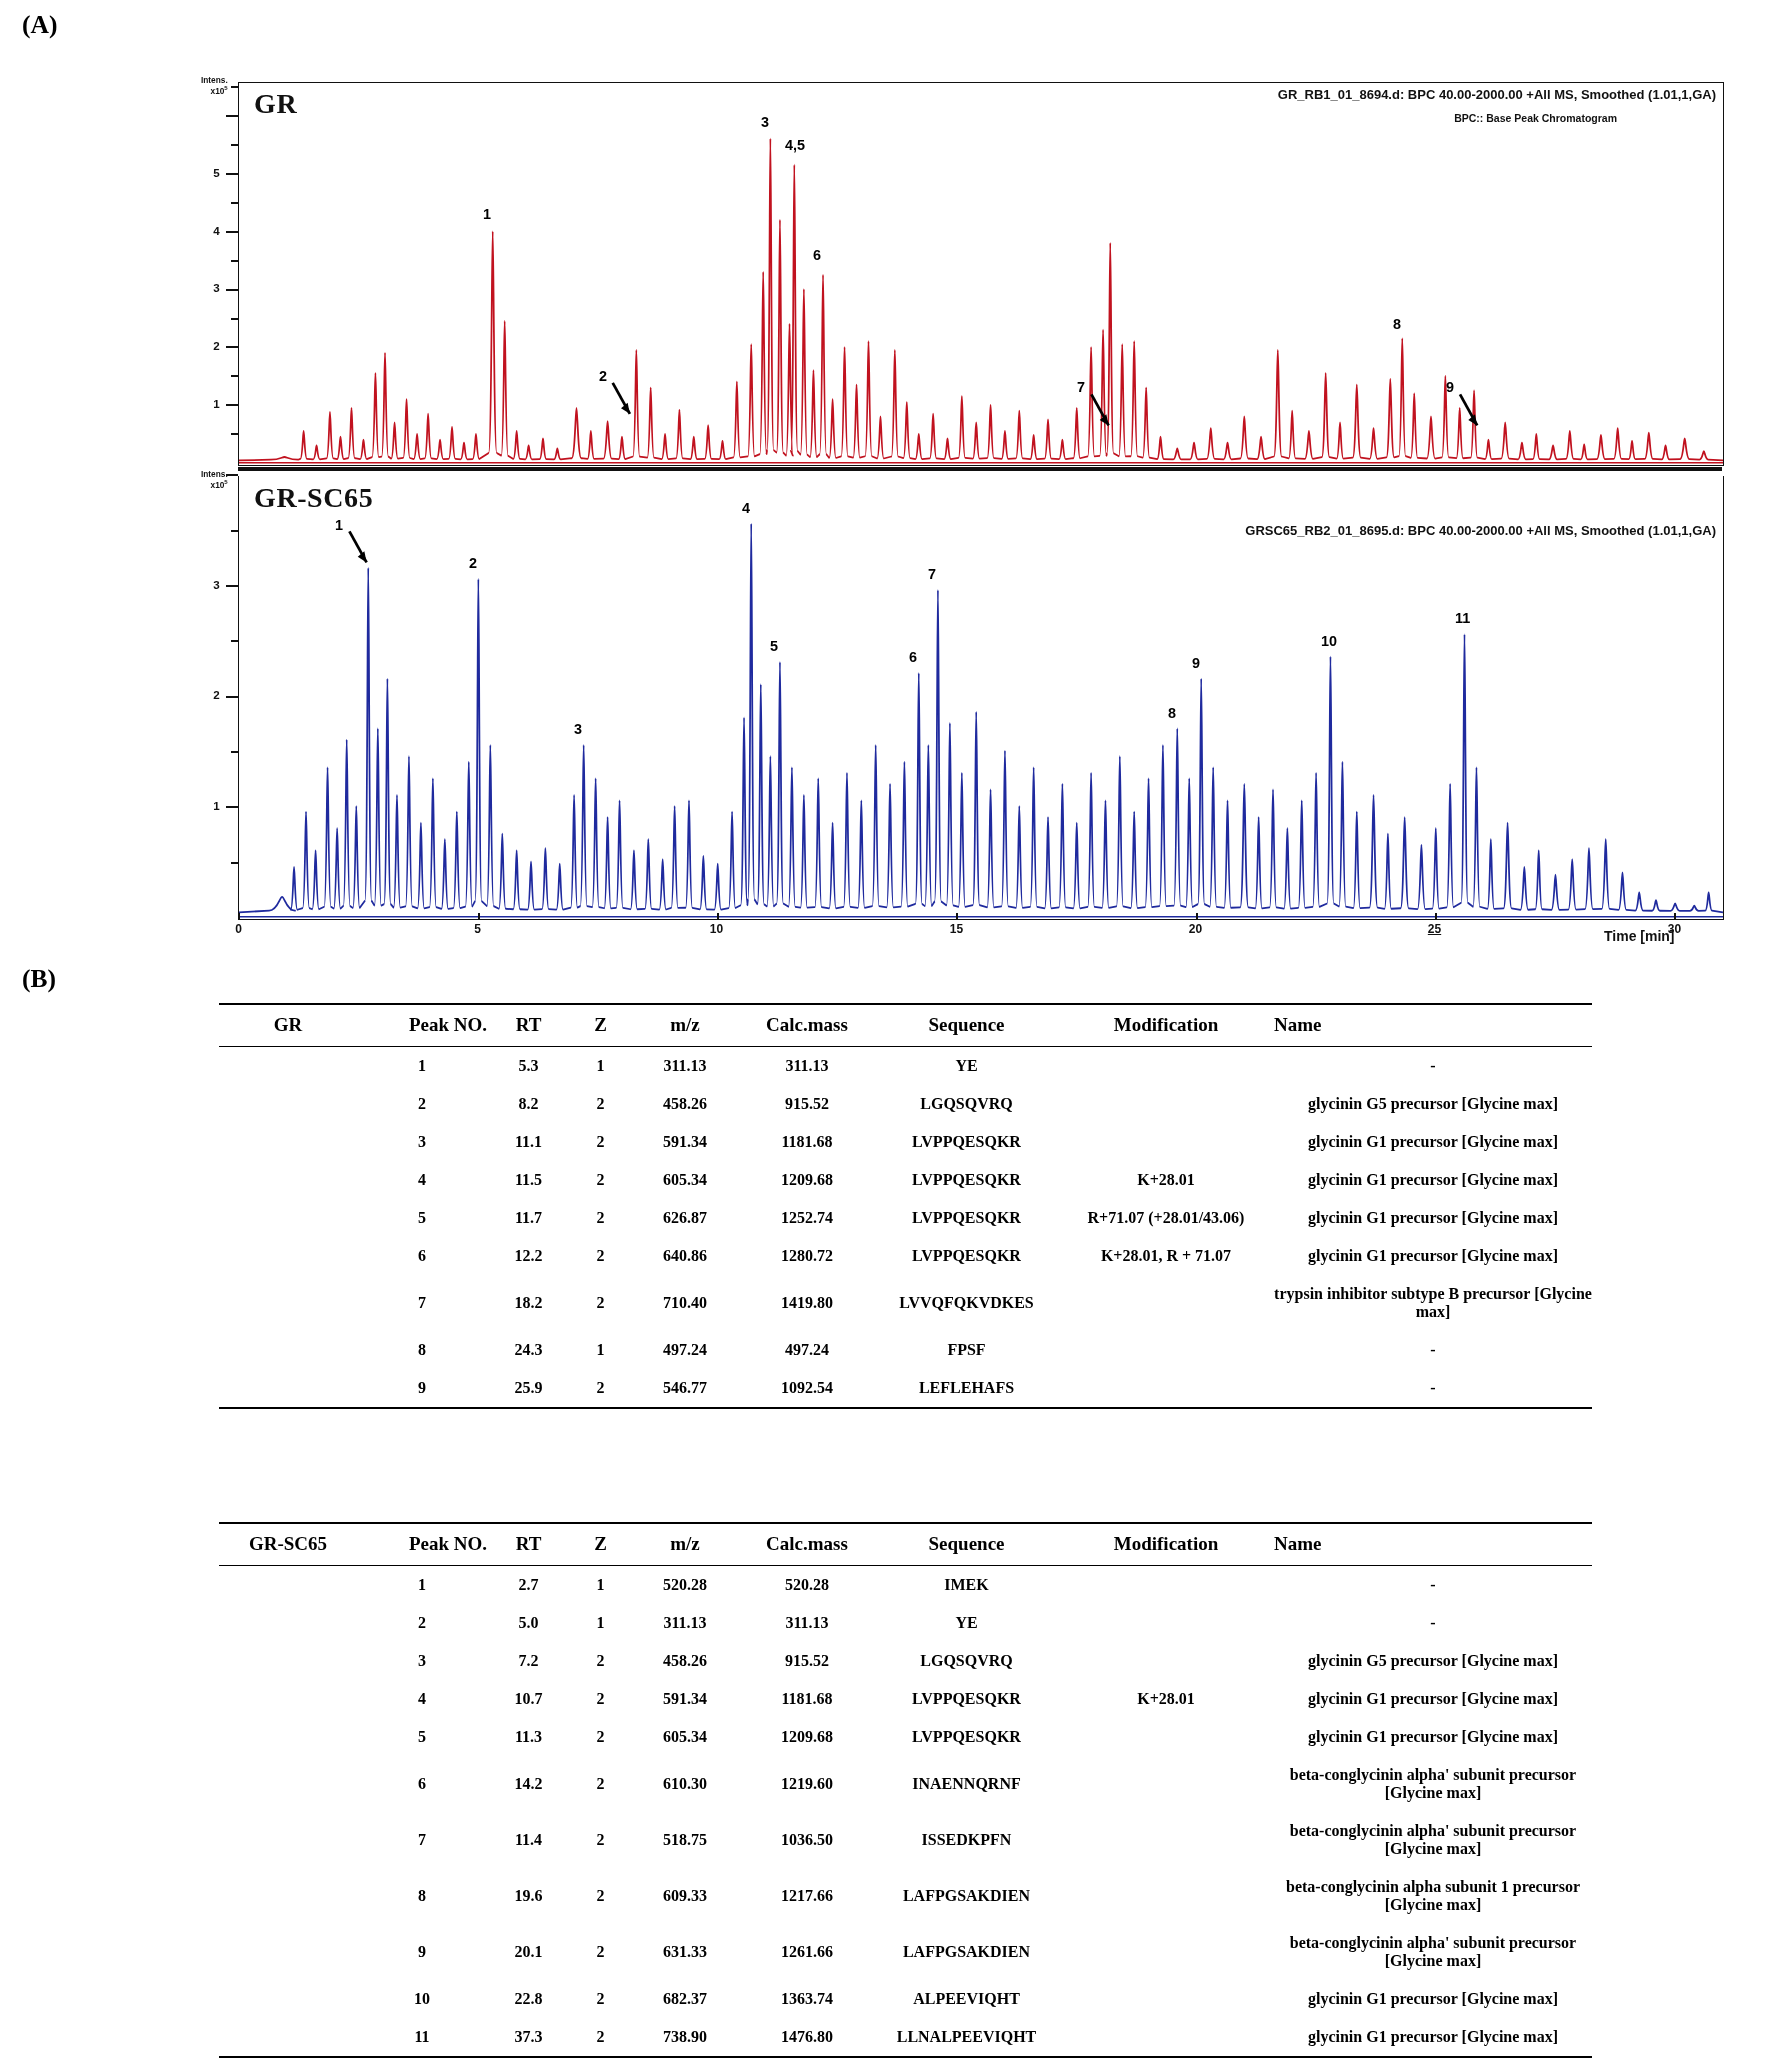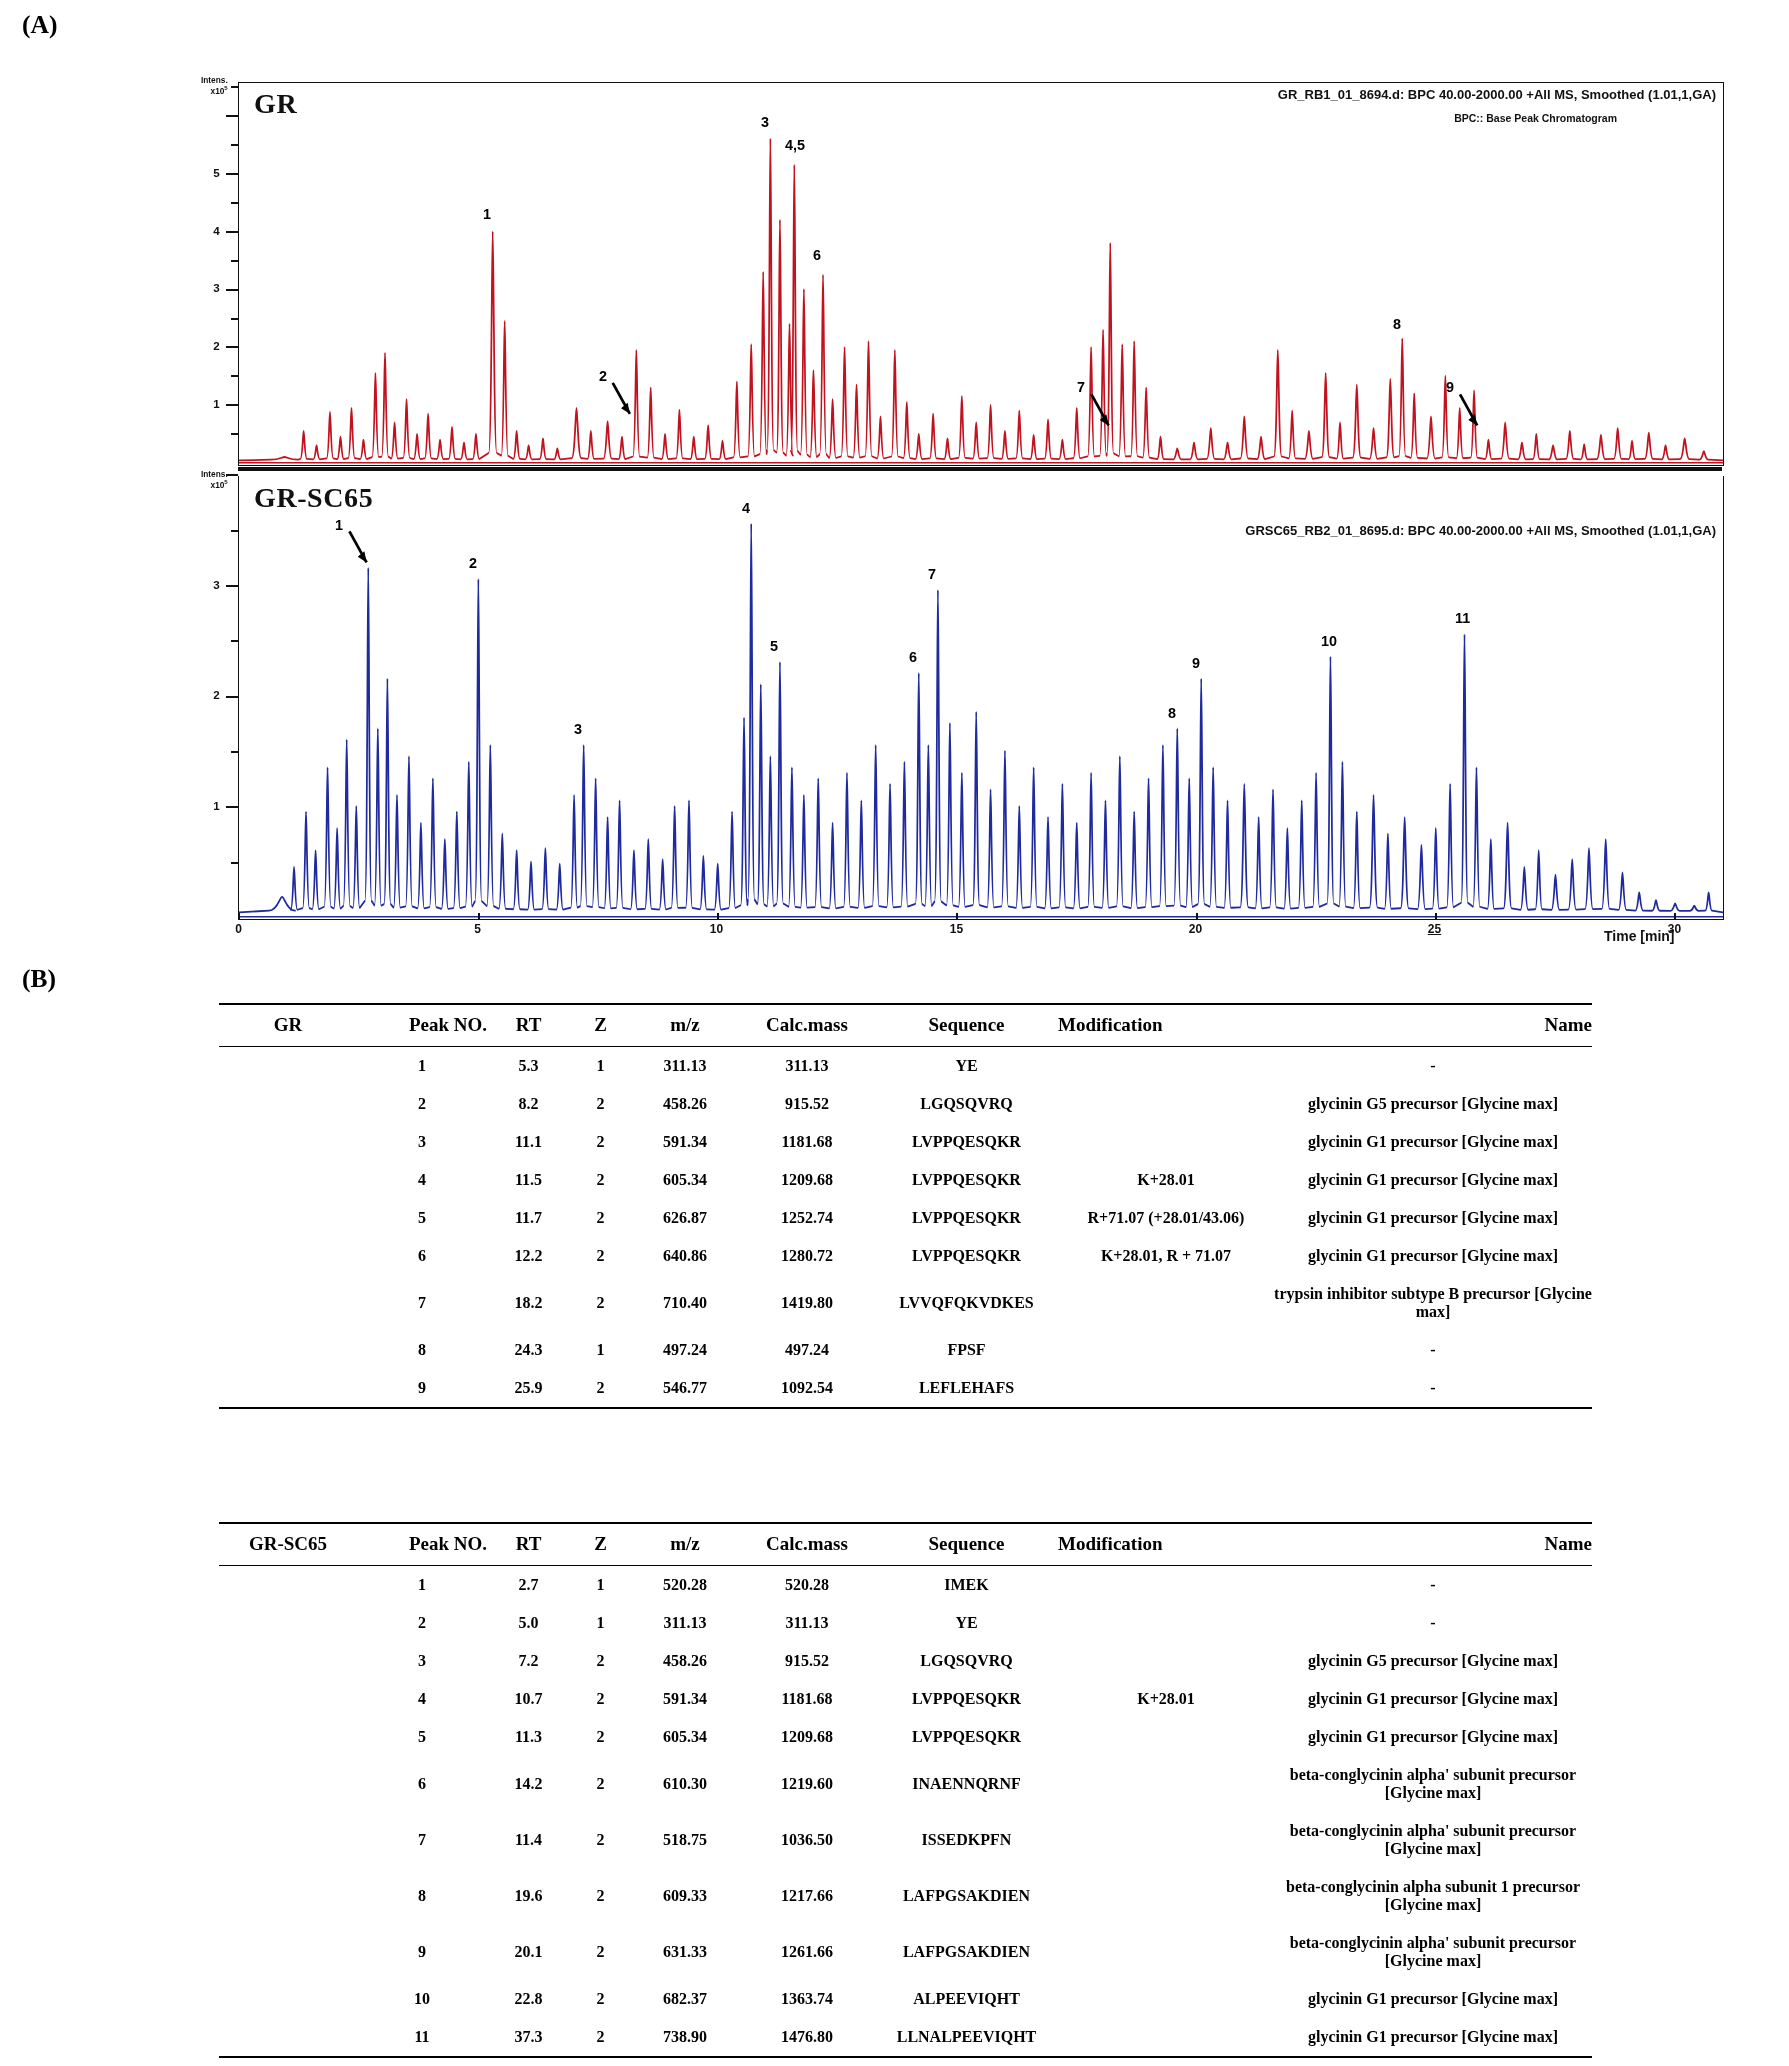--- a/index.html
+++ b/index.html
@@ -47,22 +47,22 @@
   .rule-mid{border-top:1.1px solid #000;}
   .rule-bot{border-bottom:2.2px solid #000;}
 
   .c-grp{width:138px;text-align:center;}
   .c-peak{width:130px;text-align:right;}
   .c-rt{width:83px;text-align:center;}
   .c-z{width:61px;text-align:center;}
   .c-mz{width:108px;text-align:center;}
   .c-mass{width:136px;text-align:center;}
   .c-seq{width:183px;text-align:center;}
-  .c-mod{width:216px;text-align:left;}
-  .c-name{width:318px;text-align:right;}
+  .c-mod{width:216px;text-align:center;}
+  .c-name{width:318px;text-align:left;}
   td.c-name{font-size:15px;}
   th.c-grp{font-size:19px;}
 </style>
 </head>
 <body>
 
 <div class="page">
 
   <div class="panel-letter" id="panel-a-letter">(A)</div>
   <div class="panel-letter" id="panel-b-letter">(B)</div>

